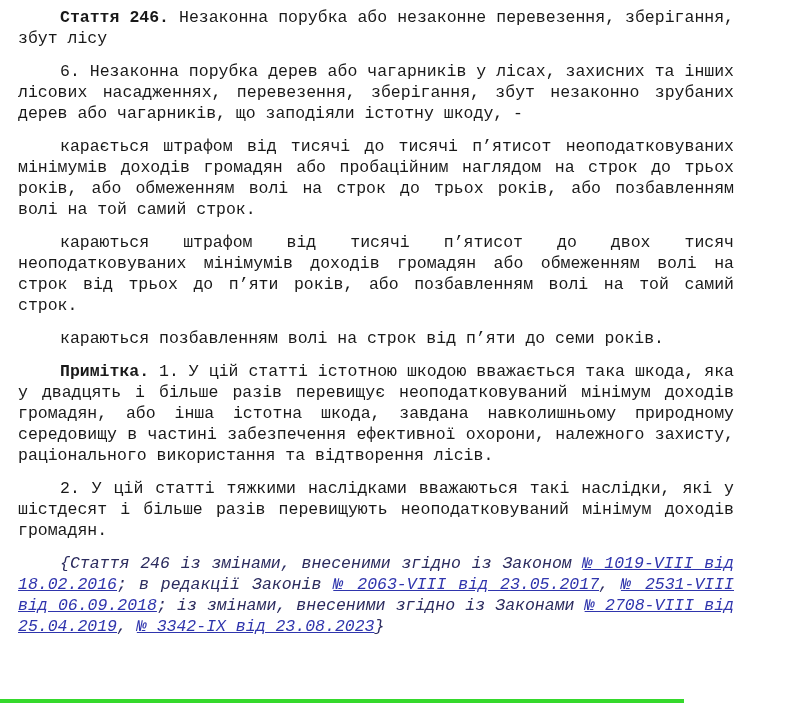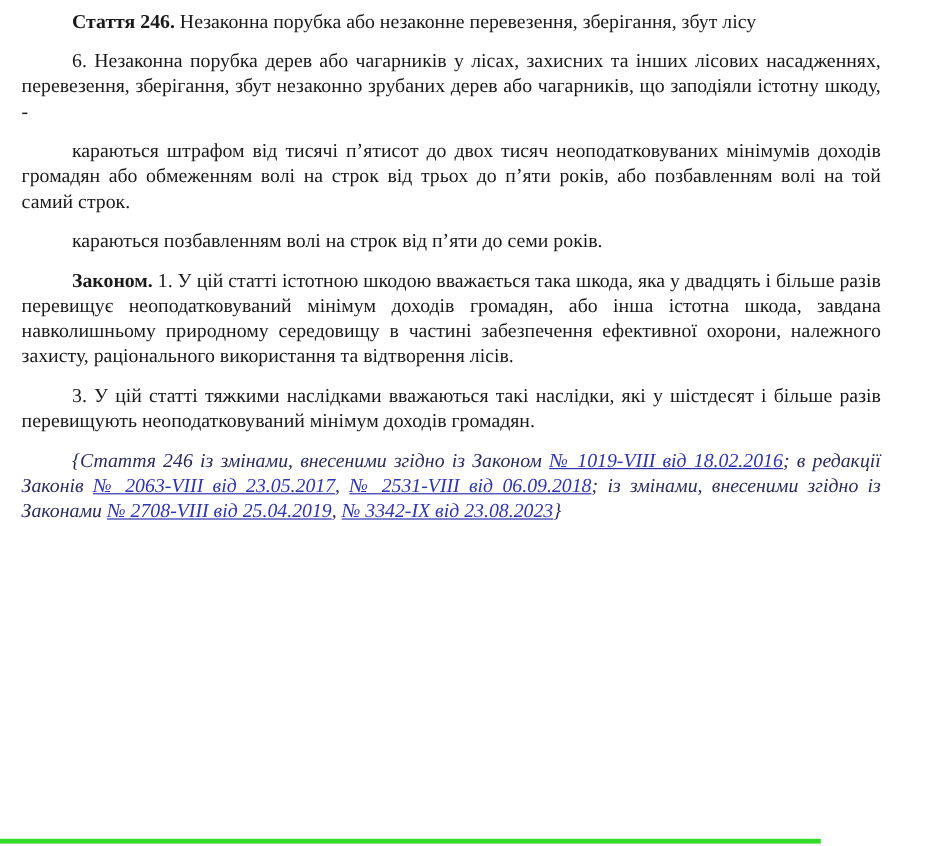--- a/index.html
+++ b/index.html
@@ -3,21 +3,21 @@
 <meta charset="utf-8">
 <style>
   html, body { margin: 0; padding: 0; background: #ffffff; }
   .page {
     position: relative;
     width: 760px;
     height: 705px;
     box-sizing: border-box;
     padding: 7px 26px 0 18px;
     background: #ffffff;
-    font-family: Liberation Serif, serif;
+    font-family: Liberation Mono, monospace;
     font-size: 16.5px;
     line-height: 21px;
     color: var(--body-color, #191919);
     text-align: justify;
     overflow: hidden;
   }
   .para { margin: 0 0 12px 0; text-indent: 42px; }
   .bold { font-weight: bold; }
   .footnote {
     font-style: italic;
@@ -40,30 +40,31 @@
 </style>
 </head>
 <body>
 
 <div class="page" style="--body-color: #191919; --footnote-color: #2b2b5e; --link-color: #2f35ad; --bar-color: #35d92c;">
 
   <p class="para"><span class="bold">Стаття 246.</span><span> Незаконна порубка або незаконне перевезення, зберігання, збут лісу</span></p>
 
   <p class="para">6. Незаконна порубка дерев або чагарників у лісах, захисних та інших лісових насадженнях, перевезення, зберігання, збут незаконно зрубаних дерев або чагарників, що заподіяли істотну шкоду, -</p>
 
+  <p class="para">карається штрафом від тисячі до тисячі п’ятисот неоподатковуваних мінімумів доходів громадян або пробаційним наглядом на строк до трьох років, або обмеженням волі на строк до трьох років, або позбавленням волі на той самий строк.</p>
 
 
 
 
   <p class="para">караються штрафом від тисячі п’ятисот до двох тисяч неоподатковуваних мінімумів доходів громадян або обмеженням волі на строк від трьох до п’яти років, або позбавленням волі на той самий строк.</p>
 
 
   <p class="para">караються позбавленням волі на строк від п’яти до семи років.</p>
 
-  <p class="para"><span class="bold">Законом.</span><span> 1. У цій статті істотною шкодою вважається така шкода, яка у двадцять і більше разів перевищує неоподатковуваний мінімум доходів громадян, або інша істотна шкода, завдана навколишньому природному середовищу в частині забезпечення ефективної охорони, належного захисту, раціонального використання та відтворення лісів.</span></p>
+  <p class="para"><span class="bold">Примітка.</span><span> 1. У цій статті істотною шкодою вважається така шкода, яка у двадцять і більше разів перевищує неоподатковуваний мінімум доходів громадян, або інша істотна шкода, завдана навколишньому природному середовищу в частині забезпечення ефективної охорони, належного захисту, раціонального використання та відтворення лісів.</span></p>
 
-  <p class="para">3. У цій статті тяжкими наслідками вважаються такі наслідки, які у шістдесят і більше разів перевищують неоподатковуваний мінімум доходів громадян.</p>
+  <p class="para">2. У цій статті тяжкими наслідками вважаються такі наслідки, які у шістдесят і більше разів перевищують неоподатковуваний мінімум доходів громадян.</p>
 
   <p class="para footnote"><span><span>{Стаття 246 із змінами, внесеними згідно із Законом </span><a href="#">№ 1019-VIII від 18.02.2016</a><span>; в редакції Законів </span><a href="#">№ 2063-VIII від 23.05.2017</a><span>, </span><a href="#">№ 2531-VIII від 06.09.2018</a><span>; із змінами, внесеними згідно із Законами </span><a href="#">№ 2708-VIII від 25.04.2019</a><span>, </span><a href="#">№ 3342-IX від 23.08.2023</a><span>}</span></span></p>
 
   <div class="green-bar"></div>
 
 </div>
 
 </body></html>

